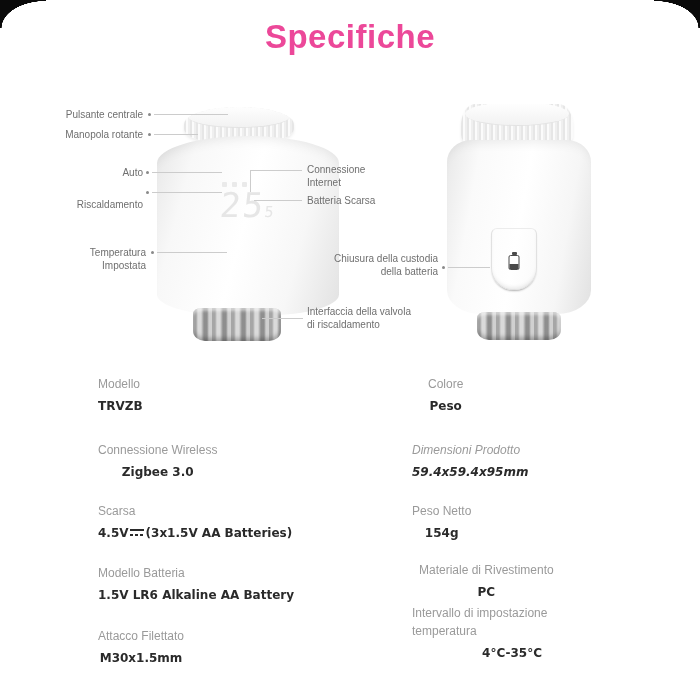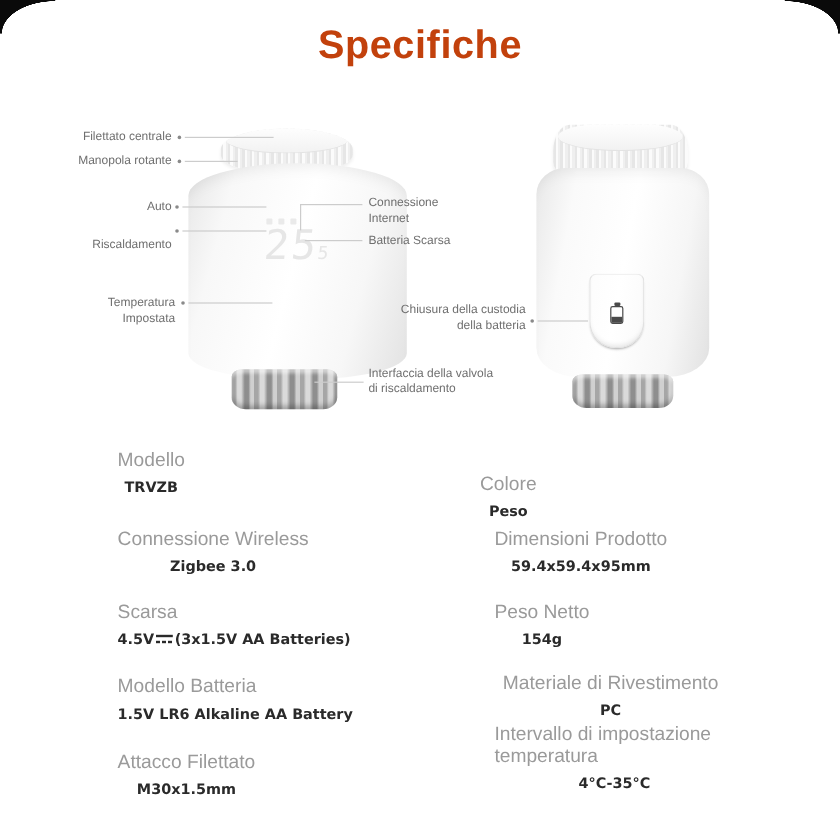--- a/index.html
+++ b/index.html
@@ -5,21 +5,21 @@
   html,body{margin:0;padding:0;background:#fff;}
   #canvas{position:relative;width:700px;height:700px;background:#ffffff;overflow:hidden;
           font-family:"Liberation Sans",sans-serif;}
 
   
   .corner{position:absolute;top:0;width:46px;height:28px;}
   .corner.left{left:0;background:radial-gradient(ellipse 46px 28px at 100% 100%,rgba(0,0,0,0) 0 96%,#0a0a0a 97%);}
   .corner.right{right:0;background:radial-gradient(ellipse 46px 28px at 0% 100%,rgba(0,0,0,0) 0 96%,#0a0a0a 97%);}
 
   .title{position:absolute;left:0;right:0;top:18px;text-align:center;
-         font-size:33px;font-weight:700;color:#c2410c;letter-spacing:.5px;}
+         font-size:33px;font-weight:700;color:#ec4899;letter-spacing:.5px;}
 
   
   .knob{position:absolute;overflow:hidden;
         background:repeating-linear-gradient(90deg,#e6e6e6 0 2px,#fbfbfb 2px 4px,#efefef 4px 6px);
         box-shadow:0 2px 3px rgba(0,0,0,.07);}
   .knob .cap{position:absolute;left:4px;right:4px;top:-2px;height:58%;border-radius:50%;
         background:linear-gradient(#ffffff,#f2f2f2);border-bottom:1px solid #e3e3e3;}
   .knob-l{left:184px;top:107px;width:110px;height:38px;border-radius:50%/46% 46% 42% 42%;}
   .knob-r{left:461px;top:104px;width:112px;height:40px;border-radius:14px 14px 8px 8px/22px 22px 9px 9px;}
 
@@ -59,21 +59,21 @@
 
   
   .callout{position:absolute;font-size:10px;line-height:13px;color:#6f6f6f;}
   .callout.r{text-align:right;}
   .dot{position:absolute;width:3px;height:3px;border-radius:50%;background:#8a8a8a;}
   .leader{position:absolute;height:1px;background:#cccccc;}
   .leader.v{width:1px;height:auto;}
 
   
   .spec{position:absolute;max-width:230px;}
-  .spec-label{font-size:16px;color:#9a9a9a;line-height:18px;}
+  .spec-label{font-size:12px;color:#9a9a9a;line-height:18px;}
   .spec-value{font-family:"DejaVu Sans",sans-serif;font-size:12px;font-weight:700;color:#2a2a2a;
         line-height:20px;margin-top:3px;text-align:center;}
   .dc{display:inline-block;width:15px;height:9px;position:relative;margin:0 1px;}
   .dc::before{content:"";position:absolute;left:0;right:1px;top:1px;height:2px;background:#2a2a2a;}
   .dc::after{content:"";position:absolute;left:0;right:1px;bottom:1px;height:2px;
         background:repeating-linear-gradient(to right,#2a2a2a 0 3px,transparent 3px 5px);}
 </style>
 </head>
 <body>
 
@@ -100,21 +100,21 @@
 
   <div class="knob knob-r">
       <div class="cap"></div>
     </div>
   <div class="body-r"></div>
   <div class="door">
     <div class="batt"></div>
   </div>
   <div class="metal metal-r"></div>
 
-  <div class="callout r" style="right:557px;top:108px;"><span>Filettato centrale</span></div>
+  <div class="callout r" style="right:557px;top:108px;"><span>Pulsante centrale</span></div>
   <div class="dot" style="left:148px;top:113px;"></div>
   <div class="leader" style="left:154px;top:114px;width:74px;"></div>
 
   <div class="callout r" style="right:557px;top:128px;"><span>Manopola rotante</span></div>
   <div class="dot" style="left:148px;top:133px;"></div>
   <div class="leader" style="left:154px;top:134px;width:44px;"></div>
 
   <div class="callout r" style="right:557px;top:166px;"><span>Auto</span></div>
   <div class="dot" style="left:146px;top:171px;"></div>
   <div class="leader" style="left:152px;top:172px;width:70px;"></div>
@@ -163,25 +163,25 @@
   </div>
   <div class="spec" style="left:98px;top:564px;max-width:300px;">
     <div class="spec-label">Modello Batteria</div>
     <div class="spec-value">1.5V LR6 Alkaline AA Battery</div>
   </div>
   <div class="spec" style="left:98px;top:627px;">
     <div class="spec-label">Attacco Filettato</div>
     <div class="spec-value">M30x1.5mm</div>
   </div>
 
-  <div class="spec" style="left:400px;top:375px;margin-top:20px;">
+  <div class="spec" style="left:428px;top:375px;">
     <div class="spec-label">Colore</div>
     <div class="spec-value">Peso</div>
   </div>
-  <div class="spec" style="left:412px;top:441px;">
+  <div class="spec" style="left:412px;top:441px;font-style:italic;">
     <div class="spec-label">Dimensioni Prodotto</div>
     <div class="spec-value">59.4x59.4x95mm</div>
   </div>
   <div class="spec" style="left:412px;top:502px;">
     <div class="spec-label">Peso Netto</div>
     <div class="spec-value">154g</div>
   </div>
   <div class="spec" style="left:419px;top:561px;">
     <div class="spec-label">Materiale di Rivestimento</div>
     <div class="spec-value">PC</div>

